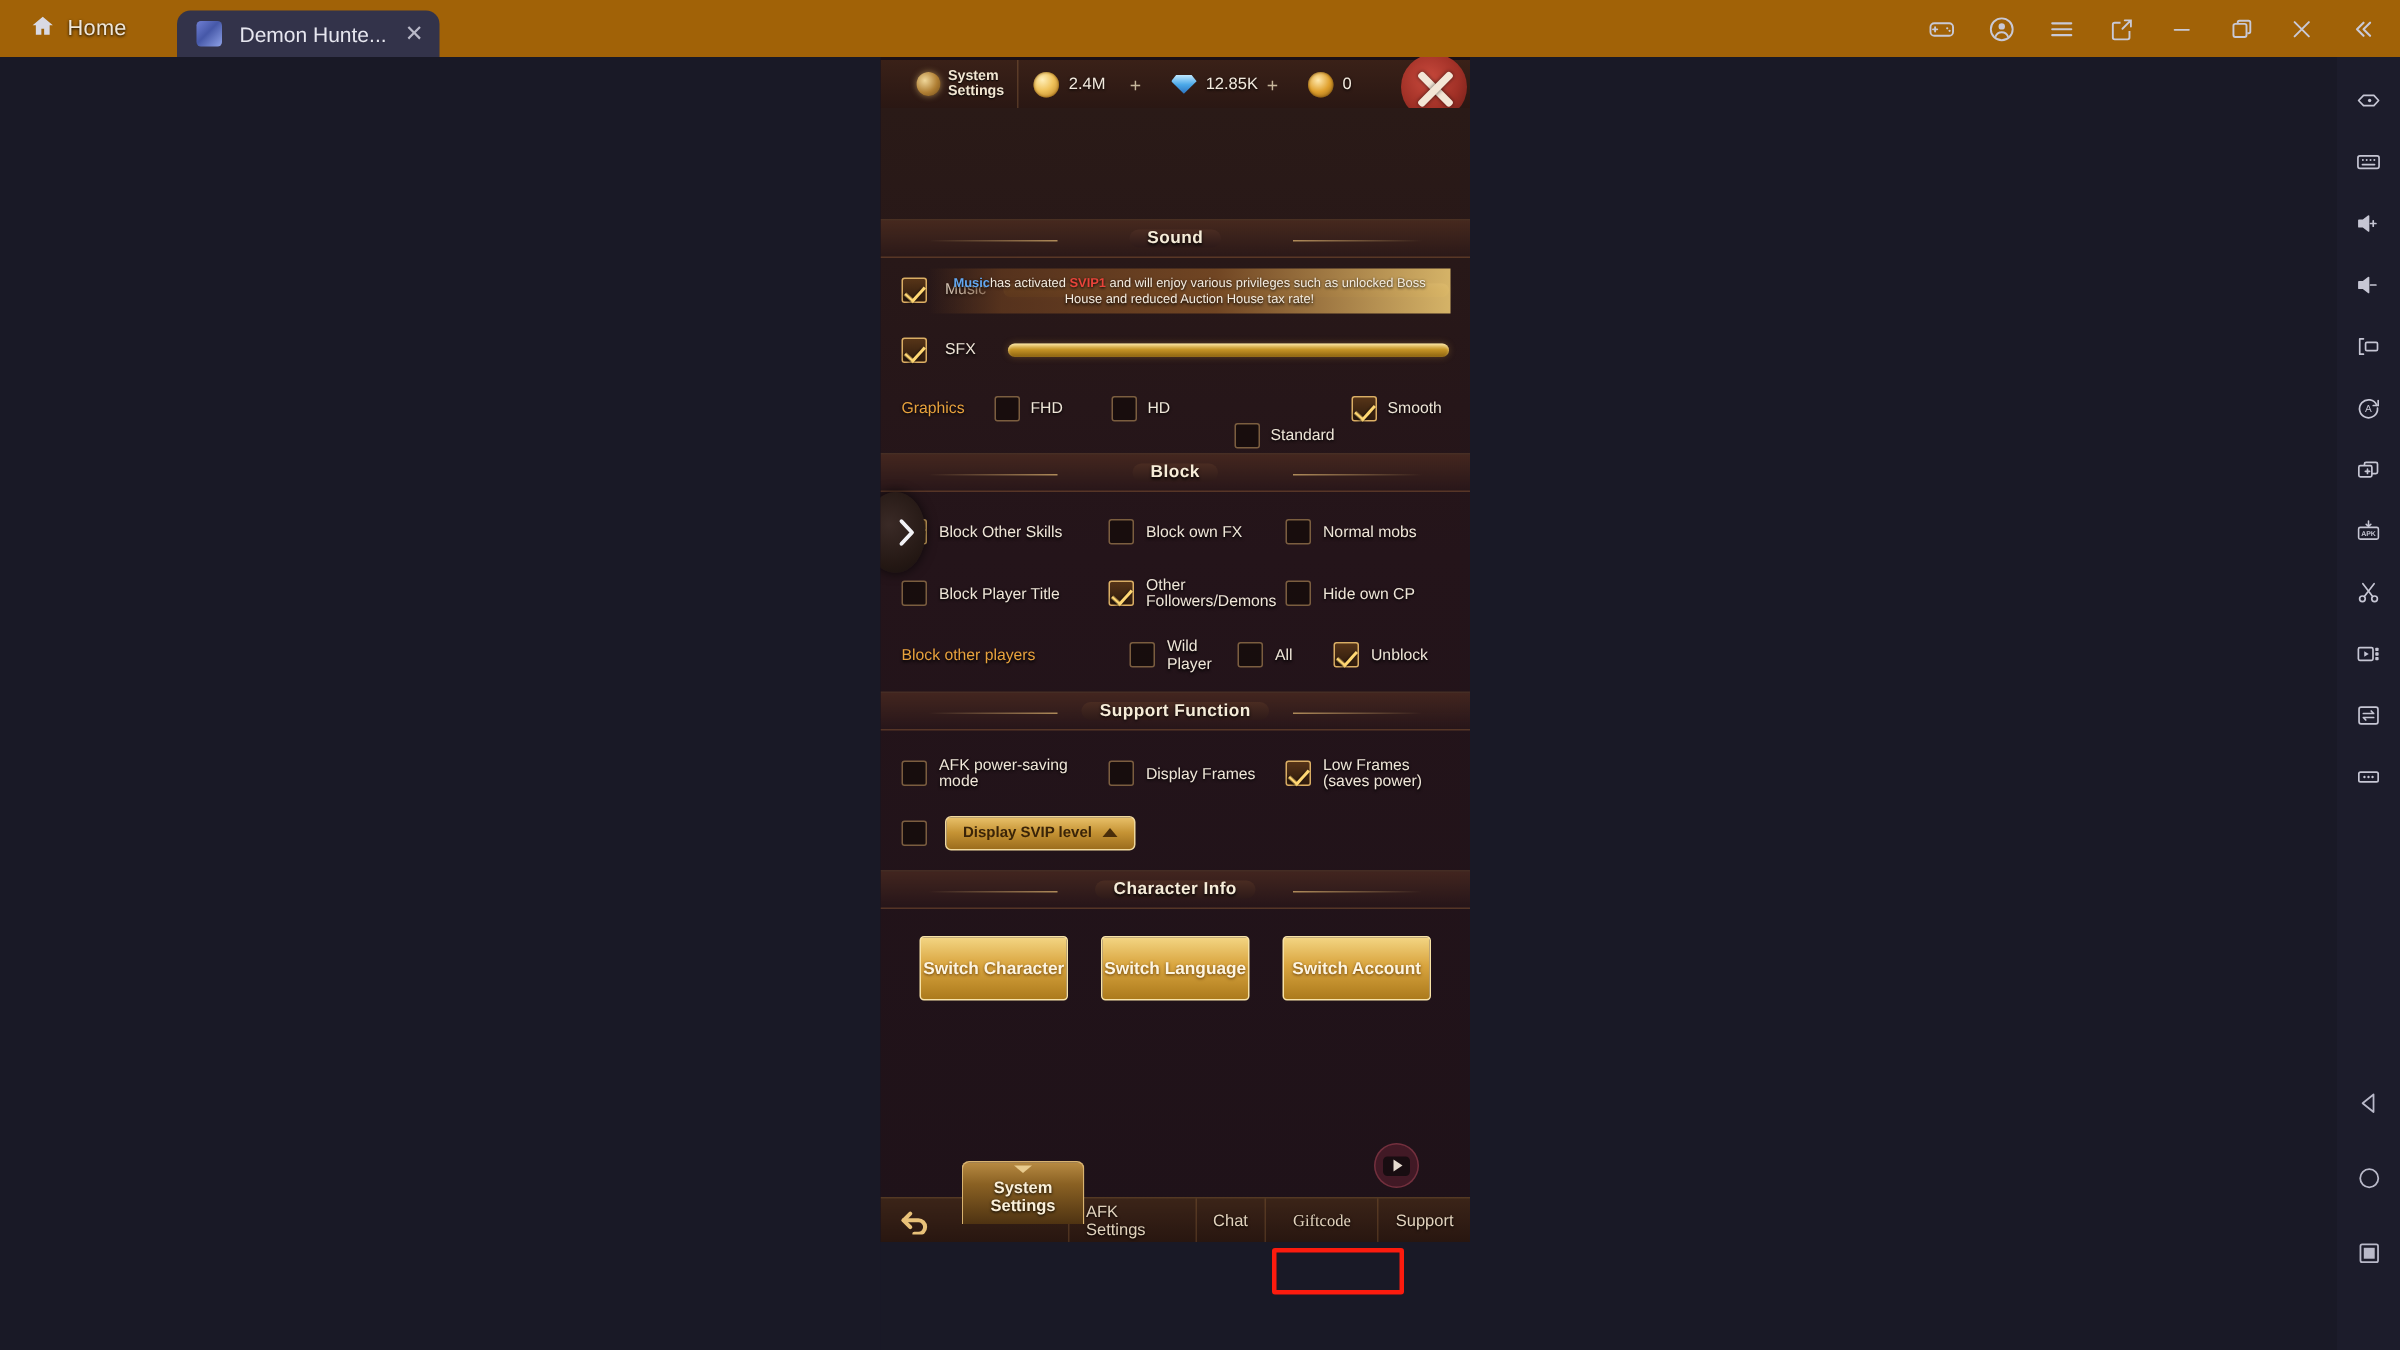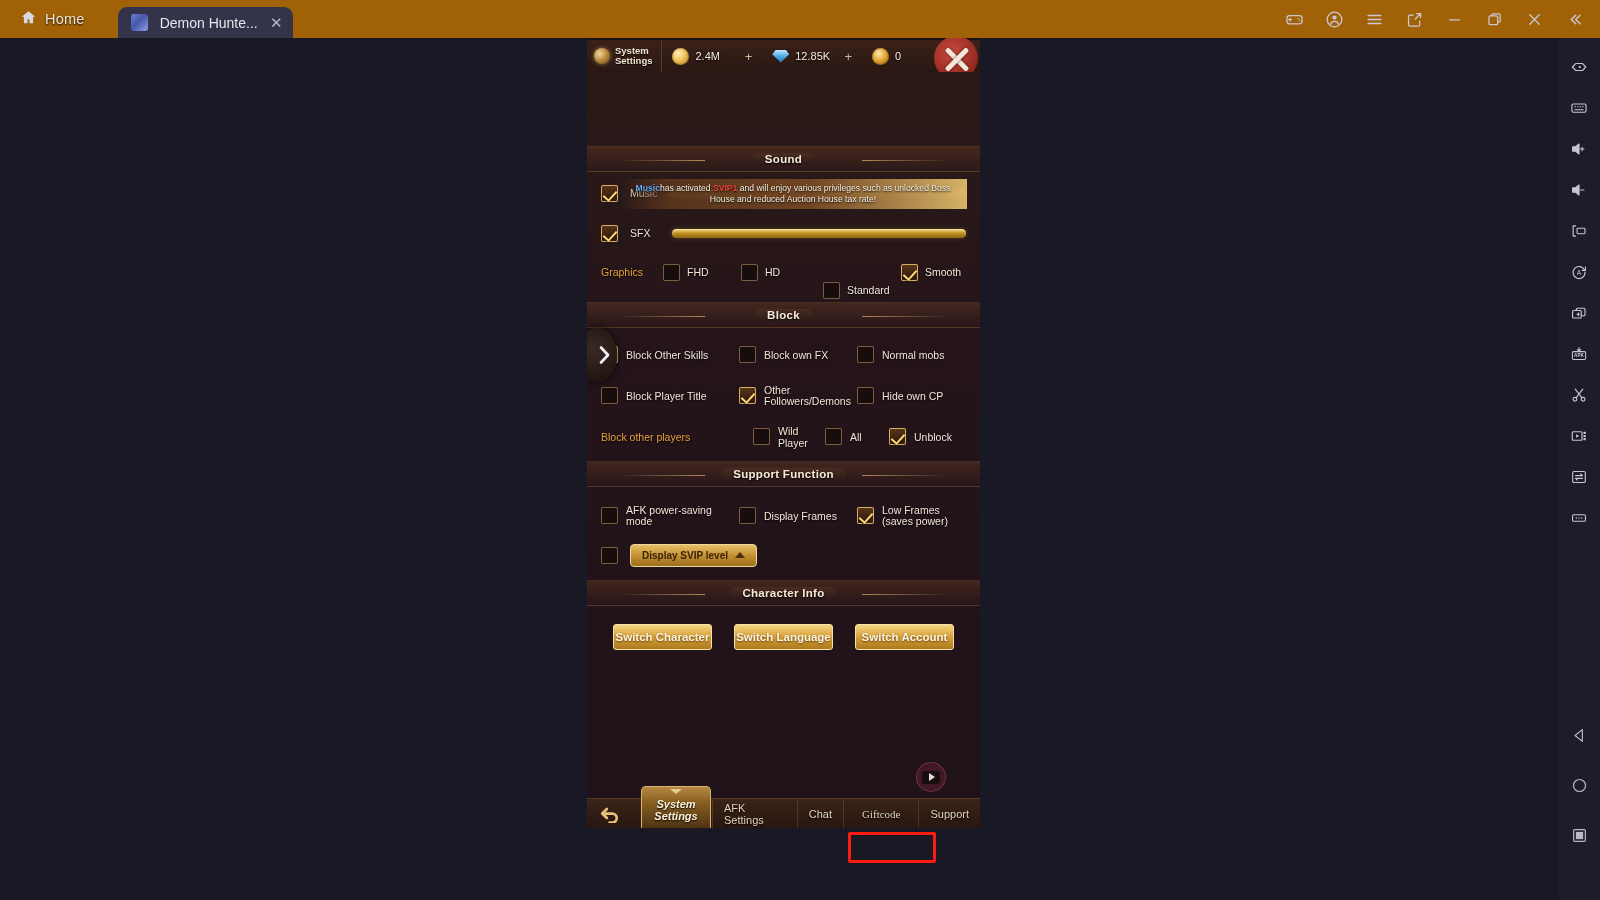--- a/index.html
+++ b/index.html
@@ -76,21 +76,21 @@
   }
 
   
   #topbar {
     position: absolute; top: 2px; left: 0; width: 393px; height: 32px;
     background: linear-gradient(180deg,#3a2118 0%,#2a1713 100%);
     display: flex; align-items: center;
   }
   #sysset-chip {
     display: flex; align-items: center; gap: 5px; padding: 0 9px 0 7px;
-    height: 32px; border-right: 1px solid rgba(180,130,80,.30);
+    height: 32px; border-right: 1px solid rgba(180,130,80,.30); margin-left: 17px;
   }
   .gear-glyph {
     width: 16px; height: 16px; border-radius: 50%;
     background: radial-gradient(circle at 35% 35%, #f0d79a 0%, #b07f34 55%, #6d4a18 100%);
     box-shadow: 0 0 4px rgba(240,200,120,.55);
   }
   #sysset-chip .txt {
     color: #f2e6d2; font-size: 9.5px; line-height: 10.5px; font-weight: bold;
     text-shadow: 0 1px 1px #000;
   }
@@ -237,42 +237,42 @@
   .ci-name { color: #ddd3c4; font-size: 9.5px; line-height: 13px; }
   .ci-srv { color: #ddd3c4; font-size: 10px; }
   .gold-btn {
     display: inline-flex; align-items: center; justify-content: center;
     background: linear-gradient(180deg,#f3d583 0%, #d9a53f 45%, #ac7a1c 100%);
     border: 1px solid #f7e2a6; border-radius: 3px;
     color: #fdf5e2; font-size: 11px; font-weight: bold;
     text-shadow: 0 1px 2px rgba(90,50,0,.9); cursor: pointer;
   }
   .copy-btn { width: 70px; height: 23px; font-size: 11px; }
-  .switch-btn { width: 99px; height: 26px; font-size: 11.5px; }
+  .switch-btn { width: 99px; height: 43px; font-size: 11.5px; }
 
   
   #tabbar {
     position: absolute; left: 0; bottom: 0; width: 393px; height: 30px;
     background: linear-gradient(180deg,#3b2418 0%, #281610 100%);
     border-top: 1px solid rgba(190,140,80,.30);
     display: flex; align-items: center;
   }
   #backbtn { width: 48px; display:flex; align-items:center; justify-content:center; cursor:pointer; }
   .tb {
     position: relative; height: 30px; display: flex; align-items: center; justify-content: center;
     color: #e2d3bd; font-size: 11px; padding: 0 11px; cursor: pointer;
     text-shadow: 0 1px 2px #000;
     border-left: 1px solid rgba(170,120,70,.28);
   }
   .tb.active {
-    position: absolute; left: 54px; bottom: 0; width: 70px; height: 42px;
+    position: absolute; left: 54px; bottom: 12px; width: 82px; height: 42px;
     background: linear-gradient(180deg,#b78a42 0%, #8a6123 35%, #4e3312 100%);
     border: 1px solid #d9b370; border-bottom: none; border-radius: 5px 5px 0 0;
     color: #fbf0d9; font-size: 11px; font-weight: bold; line-height: 12px;
-    text-align: center; padding-top: 11px; align-items: flex-start; z-index: 6; font-style: italic;
+    text-align: center; padding-top: 11px; align-items: flex-start; z-index: 6;
   }
   .tb.active .notch {
     position: absolute; left: 50%; top: 2px; margin-left: -6px;
     width: 0; height: 0; border-left: 6px solid transparent;
     border-right: 6px solid transparent; border-top: 5px solid #e8cb8e;
   }
   #giftcode-box {
     position: absolute; border: 3px solid #fc1b0e; border-radius: 2px;
     left: 848px; top: 794px; width: 88px; height: 31px; z-index: 30; pointer-events: none;
   }

